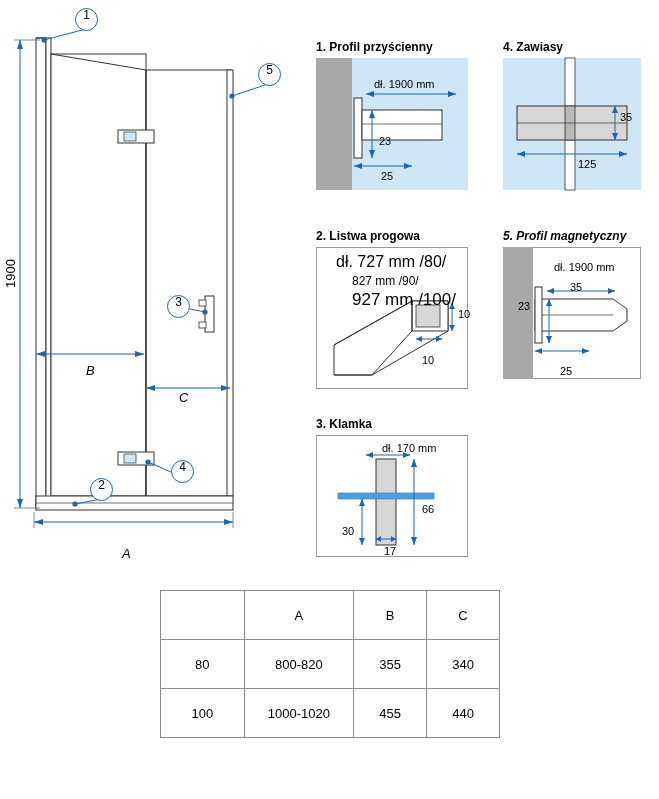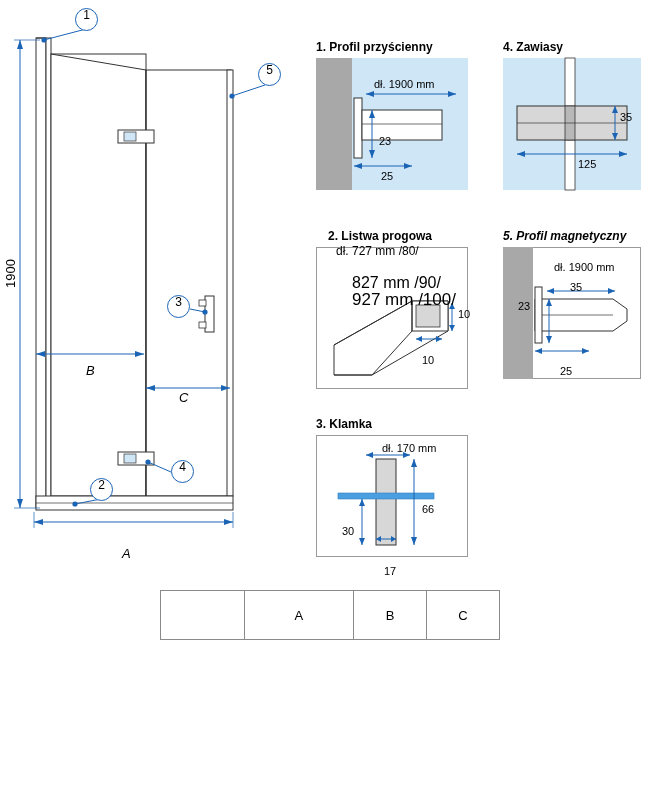--- a/index.html
+++ b/index.html
@@ -192,42 +192,42 @@
     <polygon points="112,48 109,55 115,55" fill="#1b64b5"></polygon>
     <polygon points="112,82 109,75 115,75" fill="#1b64b5"></polygon>
 
     <line x1="14" y1="96" x2="124" y2="96" stroke="#1b64b5" stroke-width="1"></line>
     <polygon points="14,96 22,93 22,99" fill="#1b64b5"></polygon>
     <polygon points="124,96 116,93 116,99" fill="#1b64b5"></polygon>
   </svg>
   <div class="lbl" style="left:620px;top:111px;">35</div>
   <div class="lbl" style="left:578px;top:158px;">125</div>
 
-  <div class="panel-title" style="left:328px;top:229px;">2.  Listwa progowa</div>
+  <div class="panel-title" style="left:316px;top:229px;">2.  Listwa progowa</div>
   <div class="box" style="left:316px;top:247px;width:152px;height:142px;"></div>
   <svg style="left:316px;top:247px;width:152px;height:142px;">
 
     <polygon points="18,98 96,54 132,54 132,84 56,128 18,128" fill="#ffffff" stroke="#333" stroke-width="1"></polygon>
     <polygon points="96,54 132,54 132,84 96,84" fill="#ffffff" stroke="#333" stroke-width="1"></polygon>
     <line x1="18" y1="98" x2="96" y2="54" stroke="#333" stroke-width="1"></line>
     <line x1="96" y1="54" x2="96" y2="84" stroke="#333" stroke-width="1"></line>
     <line x1="96" y1="84" x2="56" y2="128" stroke="#333" stroke-width="1"></line>
     <line x1="18" y1="128" x2="56" y2="128" stroke="#333" stroke-width="1"></line>
     <rect x="100" y="58" width="24" height="22" fill="#d7d7d7" stroke="#333" stroke-width="0.8"></rect>
 
     <line x1="136" y1="56" x2="136" y2="84" stroke="#1b64b5" stroke-width="1"></line>
     <polygon points="136,56 133,62 139,62" fill="#1b64b5"></polygon>
     <polygon points="136,84 133,78 139,78" fill="#1b64b5"></polygon>
 
     <line x1="100" y1="92" x2="126" y2="92" stroke="#1b64b5" stroke-width="1"></line>
     <polygon points="100,92 106,89 106,95" fill="#1b64b5"></polygon>
     <polygon points="126,92 120,89 120,95" fill="#1b64b5"></polygon>
   </svg>
-  <div class="lbl" style="left:336px;top:244px;font-size:12px;">dł. 727 mm /80/</div>
-  <div class="lbl" style="left:352px;top:274px;font-size:16px;text-align:center;">827 mm /90/</div>
+  <div class="lbl" style="left:336px;top:253px;font-size:16px;">dł. 727 mm /80/</div>
+  <div class="lbl" style="left:352px;top:274px;font-size:12px;text-align:center;">827 mm /90/</div>
   <div class="lbl" style="left:352px;top:290px;font-size:17px;">927 mm /100/</div>
   <div class="lbl" style="left:458px;top:308px;">10</div>
   <div class="lbl" style="left:422px;top:354px;">10</div>
 
   <div class="panel-title" style="left:503px;top:229px;font-style:italic;">5.  Profil magnetyczny</div>
   <div class="box" style="left:503px;top:247px;width:138px;height:132px;"></div>
   <svg style="left:503px;top:247px;width:138px;height:132px;">
     <rect x="0" y="0" width="30" height="132" fill="#a8a8a8"></rect>
 
     <path d="M32,52 L110,52 L124,62 L124,74 L110,84 L32,84 Z" fill="#ffffff" stroke="#333" stroke-width="1"></path>
@@ -269,28 +269,40 @@
     <polygon points="60,104 65,101 65,107" fill="#1b64b5"></polygon>
     <polygon points="80,104 75,101 75,107" fill="#1b64b5"></polygon>
 
     <line x1="50" y1="20" x2="94" y2="20" stroke="#1b64b5" stroke-width="1"></line>
     <polygon points="50,20 57,17 57,23" fill="#1b64b5"></polygon>
     <polygon points="94,20 87,17 87,23" fill="#1b64b5"></polygon>
   </svg>
   <div class="lbl" style="left:382px;top:442px;">dł. 170 mm</div>
   <div class="lbl" style="left:422px;top:503px;">66</div>
   <div class="lbl" style="left:342px;top:525px;">30</div>
-  <div class="lbl" style="left:384px;top:545px;margin-top:20px;">17</div>
+  <div class="lbl" style="left:384px;top:545px;">17</div>
 
   <table class="sizes" style="left:160px;top:590px;width:340px;">
     <thead>
       <tr>
         <th style="width:84px;"></th>
         <th style="width:110px;">A</th>
         <th style="width:73px;">B</th>
         <th style="width:73px;">C</th>
       </tr>
     </thead>
     <tbody>
+      <tr>
+        <td>80</td>
+        <td>800-820</td>
+        <td>355</td>
+        <td>340</td>
+      </tr>
+      <tr>
+        <td>100</td>
+        <td>1000-1020</td>
+        <td>455</td>
+        <td>440</td>
+      </tr>
     </tbody>
   </table>
 
 </div>
 
 </body></html>

